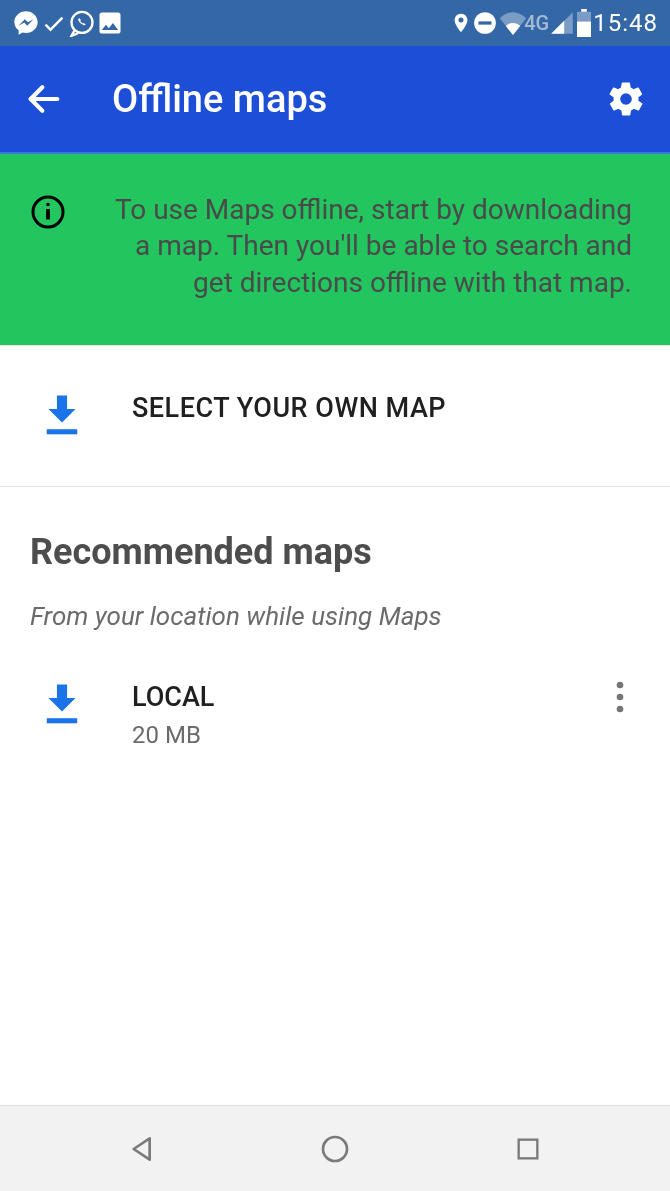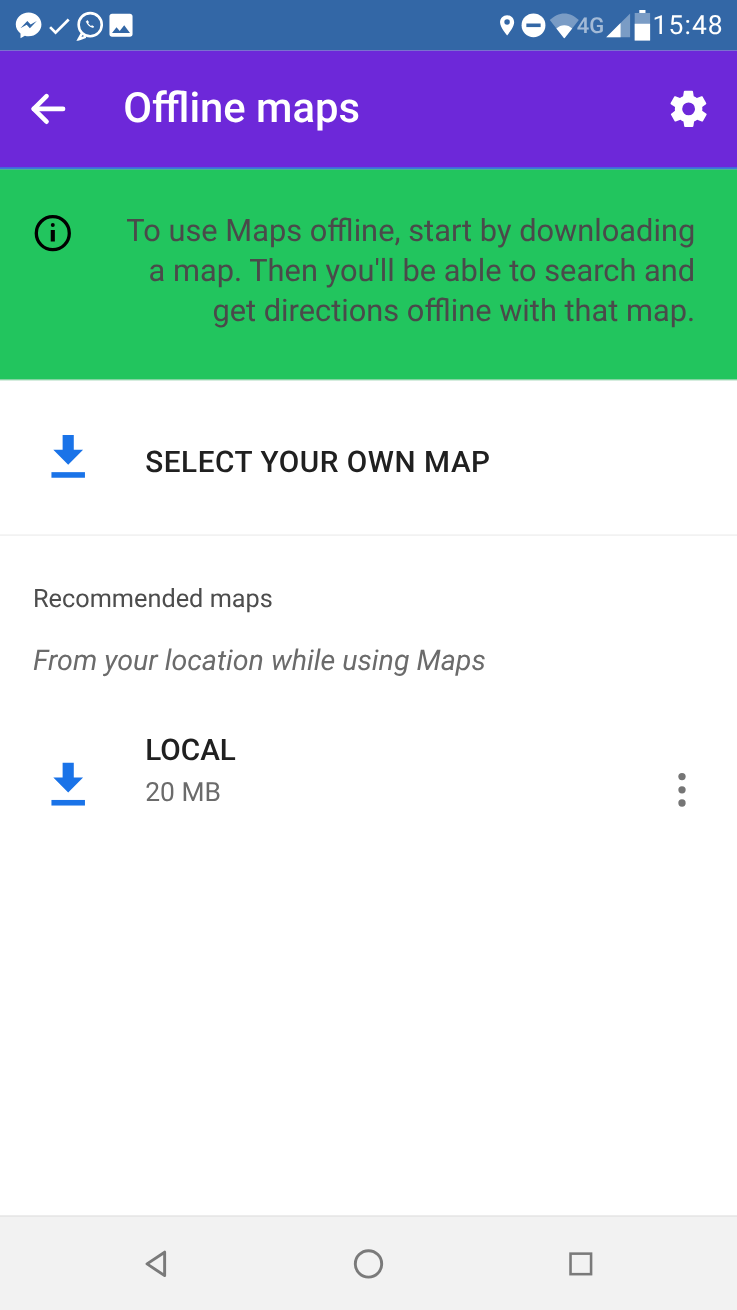--- a/index.html
+++ b/index.html
@@ -16,21 +16,21 @@
       color: #fff;
     }
     .status-left, .status-right { display: flex; align-items: center; }
     .status-left .sicon, .status-right .sicon { display:flex; align-items:center; justify-content:center; }
     .status-right .net-label { font-size: 20px; color: rgba(255,255,255,0.55); font-weight: 500; margin-left:-4px;}
     .status-right .clock { font-size: 24px; font-weight: 400; letter-spacing: 1px; }
 
     
     .app-bar {
       height: 108px;
-      background: #6d28d9;
+      background: #1d4ed8;
       border-bottom: 2px solid #3b78db;
       display: flex;
       align-items: center;
       color: #fff;
       padding: 0 24px;
     }
     .app-bar .back { width: 48px; display:flex; align-items:center; }
     .app-bar .title { flex: 1; font-size: 38px; font-weight: 500; padding-left: 40px; }
     .app-bar .gear { width: 48px; display:flex; align-items:center; justify-content:flex-end; }
 
@@ -43,41 +43,41 @@
       border-bottom: 1px solid #e5e5e5;
       text-align: right;
     }
     .info-icon { flex: 0 0 36px; padding-top:2px;}
     .info-text { font-size: 28px; line-height: 1.3; color: #4a4a4a; padding-right: 10px; }
 
     
     .select-own {
       background:#fff;
       display:flex;
-      align-items:flex-end;
+      align-items:flex-start;
       gap: 48px;
       padding: 46px 30px 50px 40px;
       border-bottom:1px solid #e5e5e5;
     }
     .dl-icon { width: 44px; display:flex; flex-direction:column; align-items:center; }
     .select-own .label {
       font-size: 27px;
       font-weight: 500;
       letter-spacing: 0.5px;
       color: #202020;
     }
 
     
     .rec-section { background:#fff; padding: 44px 30px 0 30px; }
-    .rec-title { font-size: 23px; font-weight: 400; color: #4d4d4d; }
+    .rec-title { font-size: 36px; font-weight: 700; color: #4d4d4d; }
     .rec-sub { font-size: 26px; font-style: italic; color: #6b6b6b; margin-top: 28px; }
 
     .rec-item {
       display:flex;
-      align-items:flex-end;
+      align-items:flex-start;
       padding: 30px 0 0 10px;
       margin-top: 20px;
       gap: 48px;
     }
     .rec-item .texts { flex:1; }
     .rec-item .item-title { font-size: 27px; font-weight: 500; color:#202020; }
     .rec-item .item-size { font-size: 24px; color:#6b6b6b; margin-top: 8px; }
     .rec-item .more { width:40px; display:flex; align-items:center; justify-content:center; }
 
     

